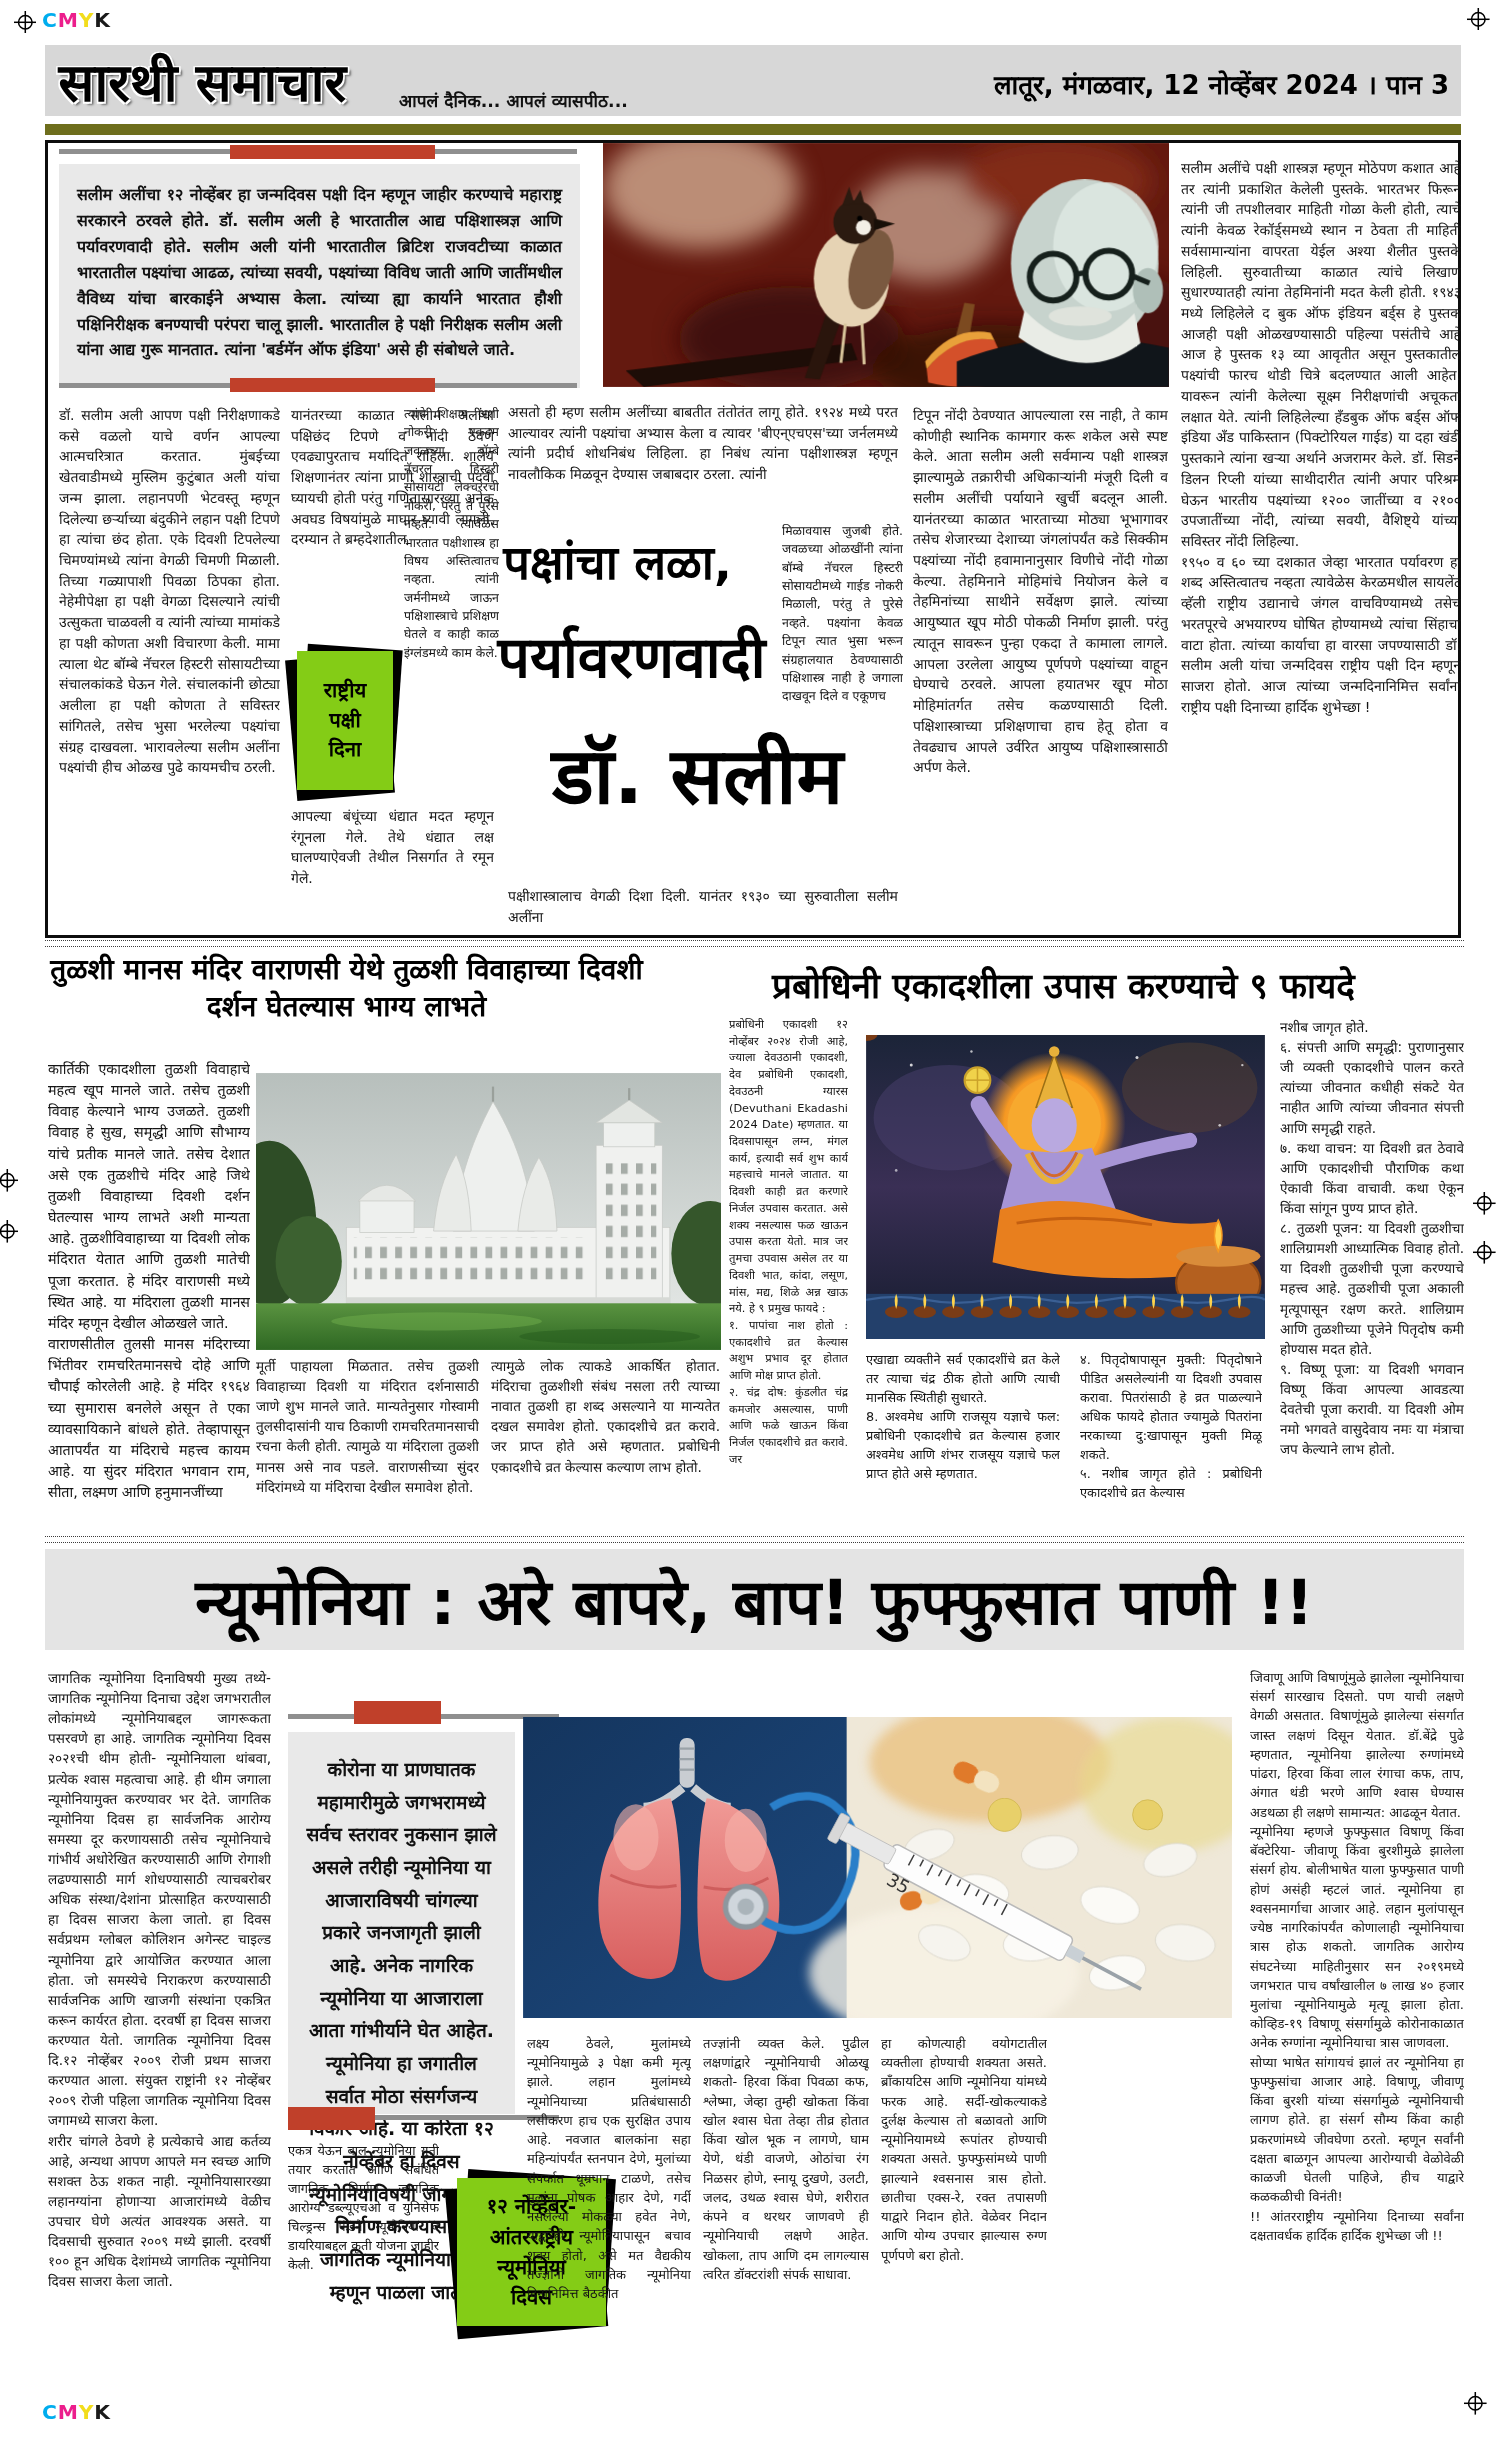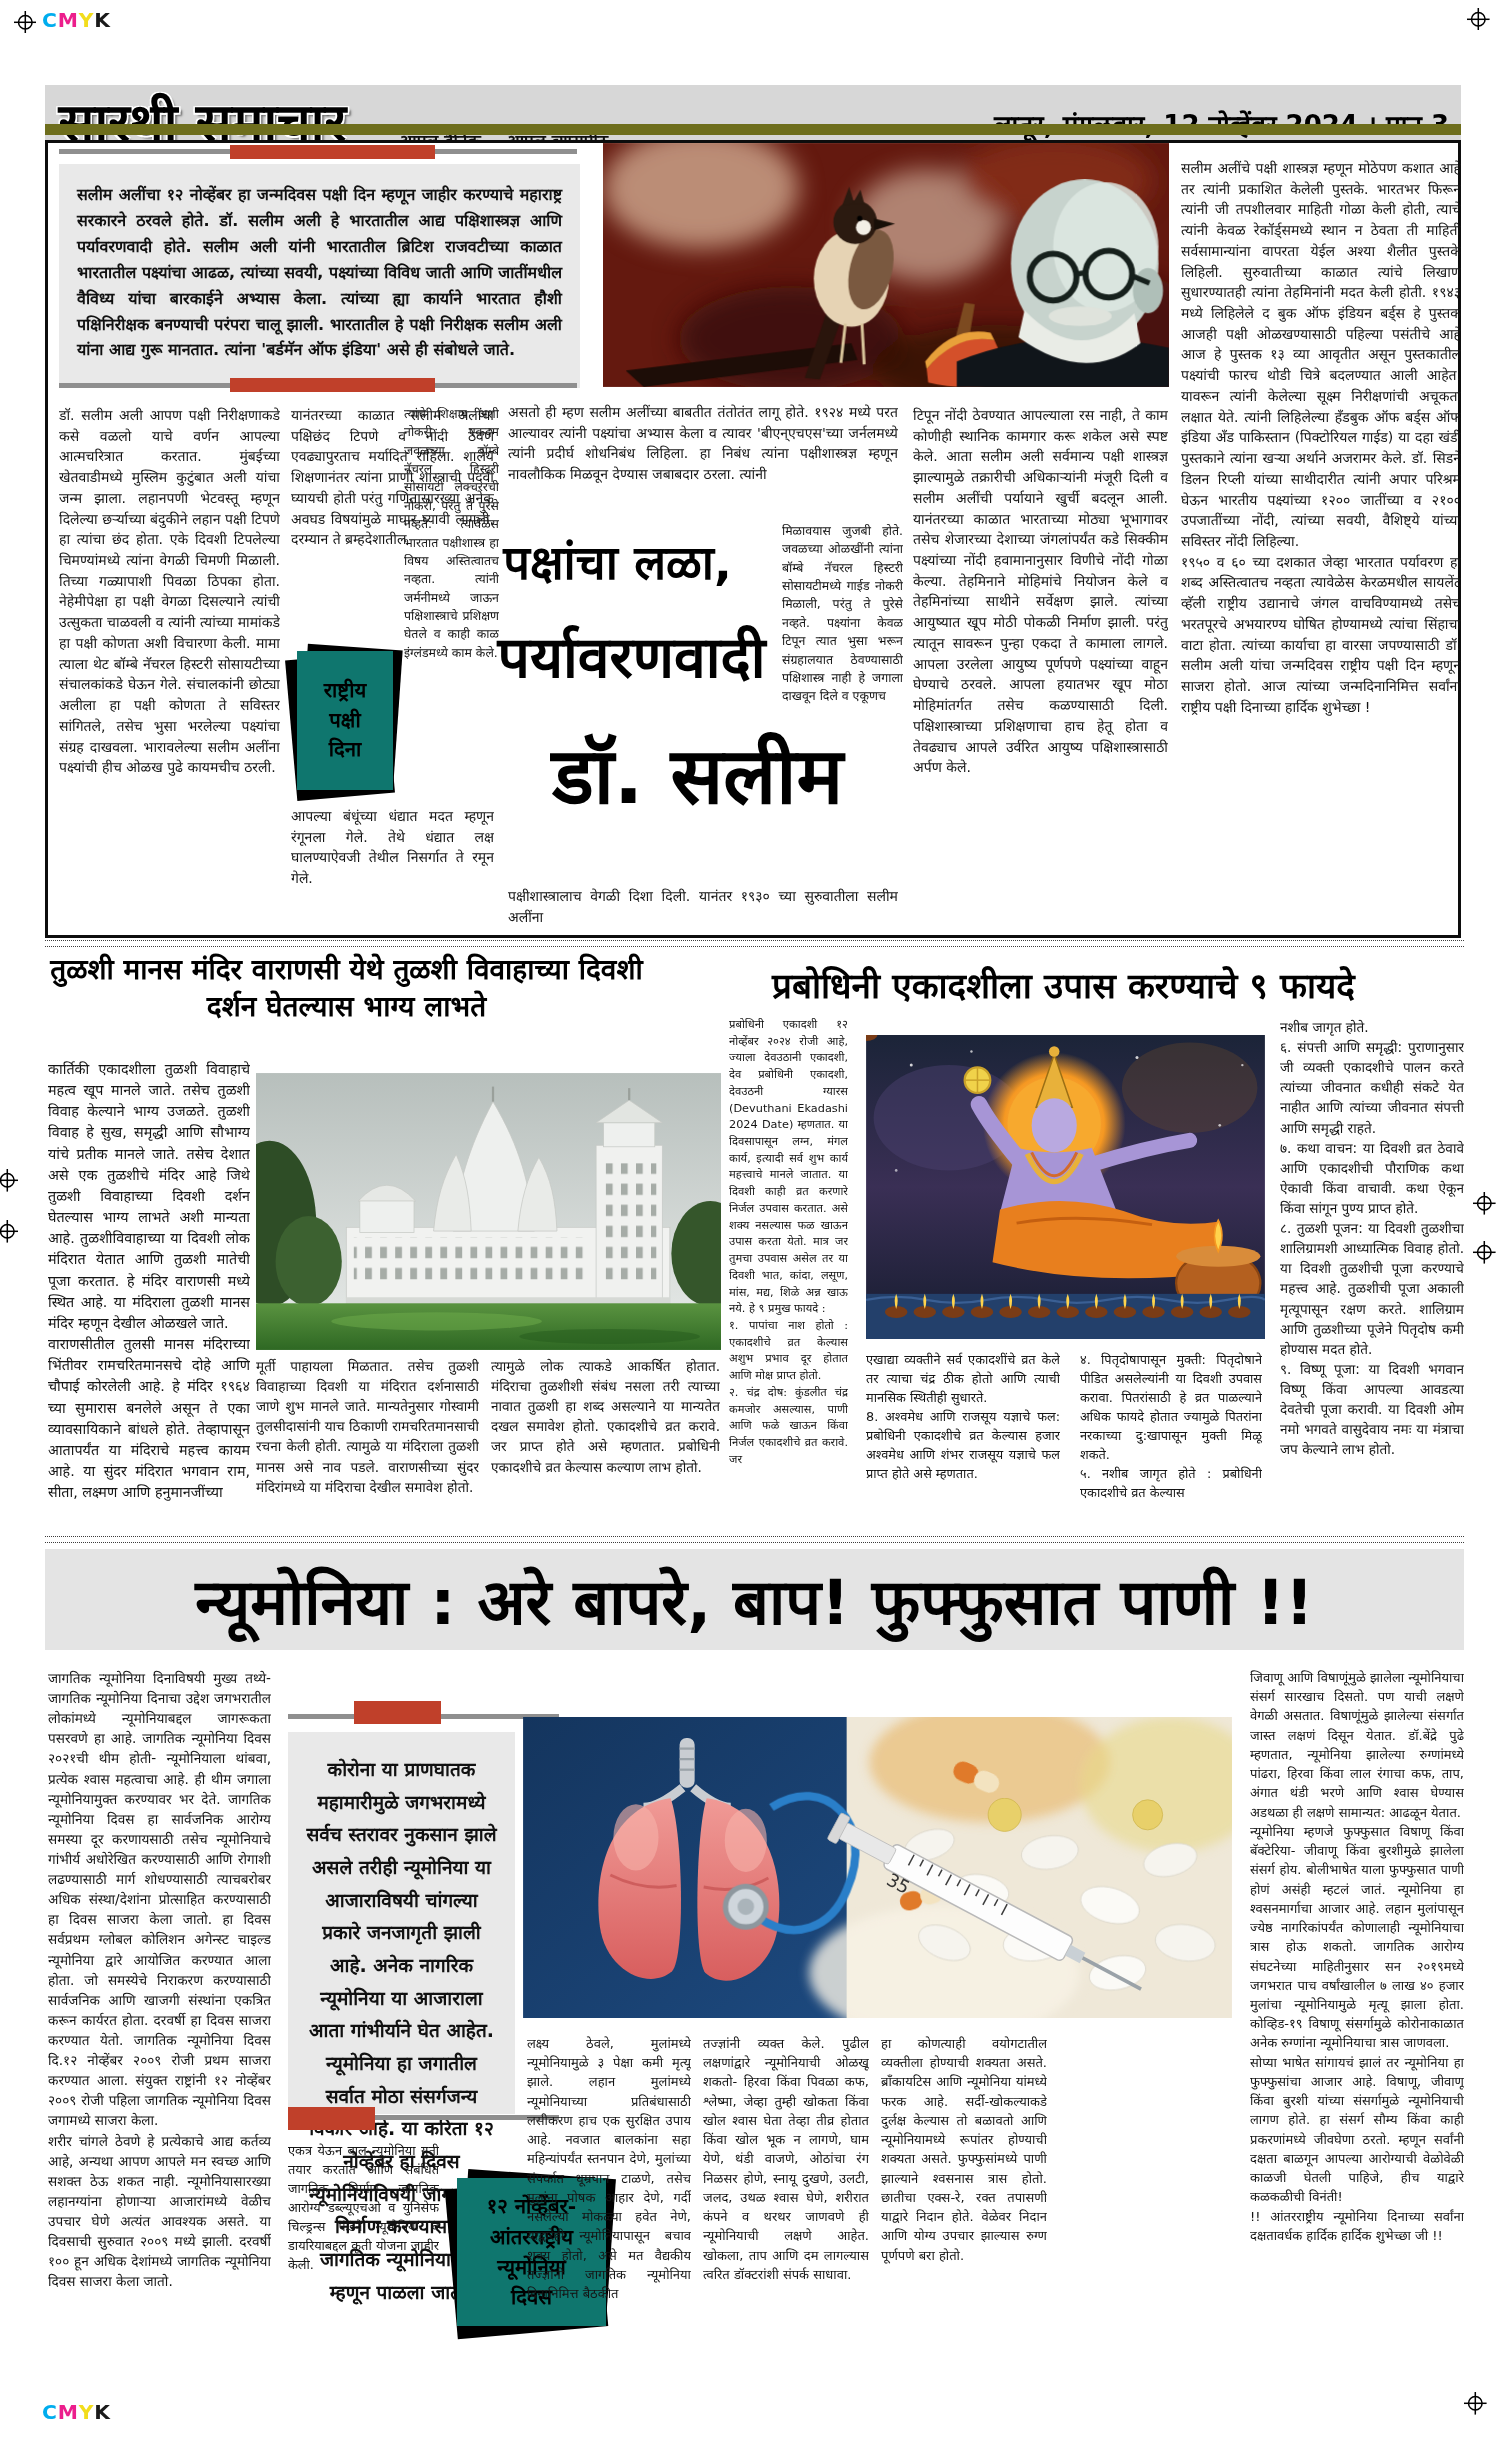--- a/index.html
+++ b/index.html
@@ -7,25 +7,25 @@
         font-family:"DejaVu Sans",sans-serif;color:#111;overflow:hidden;}
   .col{position:absolute;text-align:justify;color:#151515;overflow:hidden;line-height:1.48;}
   .pre{white-space:pre-line;}
   .hl{position:absolute;font-weight:bold;color:#000;}
   .rule-gray{position:absolute;background:#8f8f8f;height:5.3px;}
   .rule-red{position:absolute;background:#c0402a;height:13.6px;}
   .dotrule{position:absolute;height:4.5px;border-top:1.5px dotted #3c3c3c;border-bottom:1.5px dotted #3c3c3c;}
   .badge{position:absolute;}
   .badge .sh{position:absolute;left:-6px;top:4.5px;right:4.5px;bottom:-6px;background:#000;transform:rotate(-5deg);}
   .badge .sh2{position:absolute;left:6px;top:-4.5px;right:-4.5px;bottom:6px;background:#000;transform:rotate(4deg);}
-  .badge .fg{position:absolute;inset:0;background:#0f766e;display:flex;flex-direction:column;
+  .badge .fg{position:absolute;inset:0;background:#84cc16;display:flex;flex-direction:column;
              align-items:center;justify-content:center;font-weight:bold;color:#000;text-align:center;}
   .reg{position:absolute;width:22.6px;height:22.6px;}
   .cmyk{position:absolute;font-weight:bold;font-size:20.3px;letter-spacing:0.8px;font-family:"DejaVu Sans",sans-serif;}
-  .masthead{position:absolute;left:45px;top:45px;width:1416px;height:71px;background:#d7d7d7;margin-top:40px;}
+  .masthead{position:absolute;left:45px;top:45px;width:1416px;height:71px;background:#d7d7d7;}
   .mast-title{position:absolute;left:13.6px;top:-1.5px;font-size:53px;font-weight:900;color:#000;
               text-shadow:1.5px 1.5px 0 #fff,-1.5px -1.5px 0 #fff,1.5px -1.5px 0 #fff,-1.5px 1.5px 0 #fff,3px 3px 2.3px rgba(0,0,0,.55);}
   .mast-tag{position:absolute;left:354px;top:44px;font-size:17.3px;font-weight:bold;color:#111;}
   .mast-date{position:absolute;right:12px;top:21px;font-size:26px;font-weight:900;color:#000;}
   .olive{position:absolute;left:45px;top:124px;width:1416px;height:11.3px;background:#6e6e1d;}
   .artbox{position:absolute;left:45px;top:140px;width:1410px;height:792px;border:3px solid #0d0d0d;background:#fff;}
   .introbox{position:absolute;background:#e9e9e9;font-weight:bold;text-align:justify;}
   .band{position:absolute;background:#e4e4e4;display:flex;align-items:center;justify-content:center;}
   .imgframe{position:absolute;overflow:hidden;}
   svg{display:block;}

